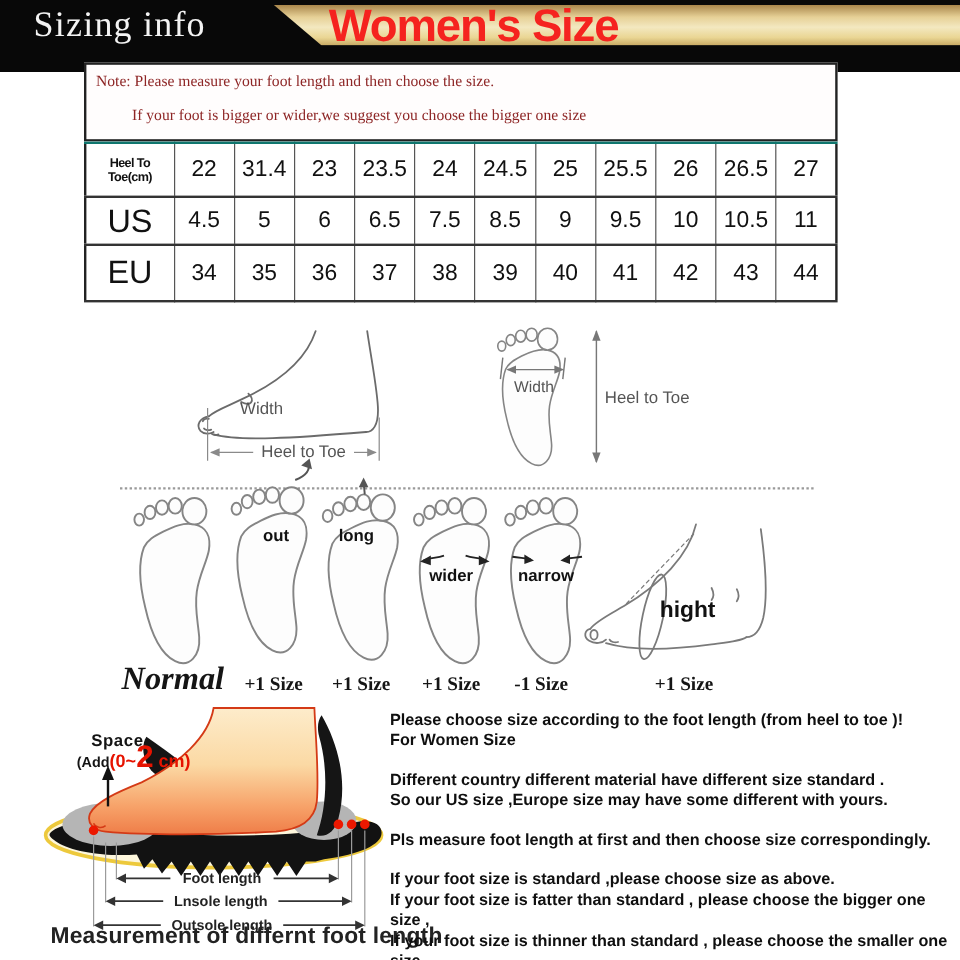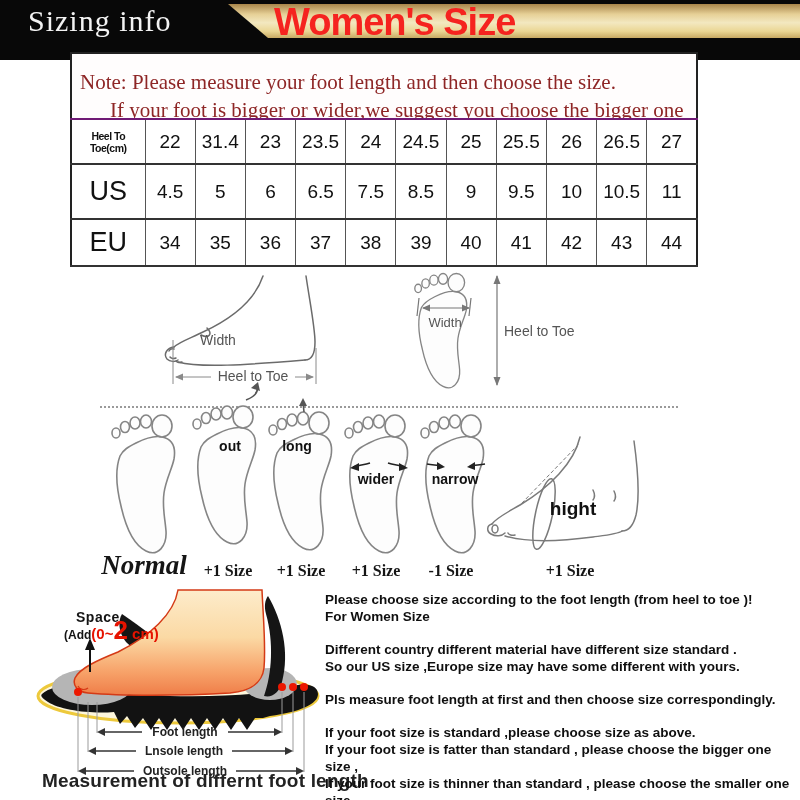--- a/index.html
+++ b/index.html
@@ -10,32 +10,32 @@
   .hdr-tab{position:absolute;left:28px;top:4px;color:#f3f3f3;
            font-family:"Liberation Serif",serif;font-size:30px;letter-spacing:1px;}
   .gold-band{position:absolute;left:228px;top:4px;right:0;height:34px;
              background:linear-gradient(180deg,#a8854a 0%,#e6d096 30%,#f3e8c0 55%,#ead694 80%,#c7a963 100%);
              clip-path:polygon(0 0,100% 0,100% 100%,40px 100%);}
   .gold-title{position:absolute;left:46px;top:-3px;color:#f5231f;font-weight:bold;
               font-size:38px;letter-spacing:-1px;}
   
   .note-box{position:absolute;left:70px;top:52px;width:624px;height:62px;background:#fffdfd;
             border:2px solid #222;color:#8e2626;font-family:"Liberation Serif",serif;
-            font-size:21px;line-height:28px;padding-top:14px;}
+            font-size:13px;line-height:28px;padding-top:0;}
   .note-box .l1{padding-left:8px;}
   .note-box .l2{padding-left:38px;}
   
   table.size{position:absolute;left:70px;top:118px;width:628px;border-collapse:collapse;
              table-layout:fixed;background:#fff;}
   table.size th,table.size td{border:1px solid #555;text-align:center;vertical-align:middle;
              color:#111;padding:0;}
   table.size{border:2px solid #222;}
-  table.size tr{border-top:2px solid #701a75;border-bottom:2px solid #333;}
+  table.size tr{border-top:2px solid #0f766e;border-bottom:2px solid #333;}
   table.size col.hd{width:74px;}
-  tr.r1{height:45px;} tr.r2{height:55px;margin-top:32px;} tr.r3{height:47px;}
+  tr.r1{height:45px;} tr.r2{height:40px;margin-top:32px;} tr.r3{height:47px;}
   td.num{font-size:19px;}
   th.hcell{font-size:10.5px;font-weight:bold;letter-spacing:-0.5px;}
   th.big{font-size:27px;font-weight:normal;}
   
   svg{overflow:visible;}
   .abs{position:absolute;}
   .dotline{position:absolute;left:100px;top:406px;width:578px;height:0;
            border-top:2px dotted #9a9a9a;}
   .fp-label{position:absolute;width:70px;text-align:center;font-weight:bold;
             font-size:14px;color:#111;}

